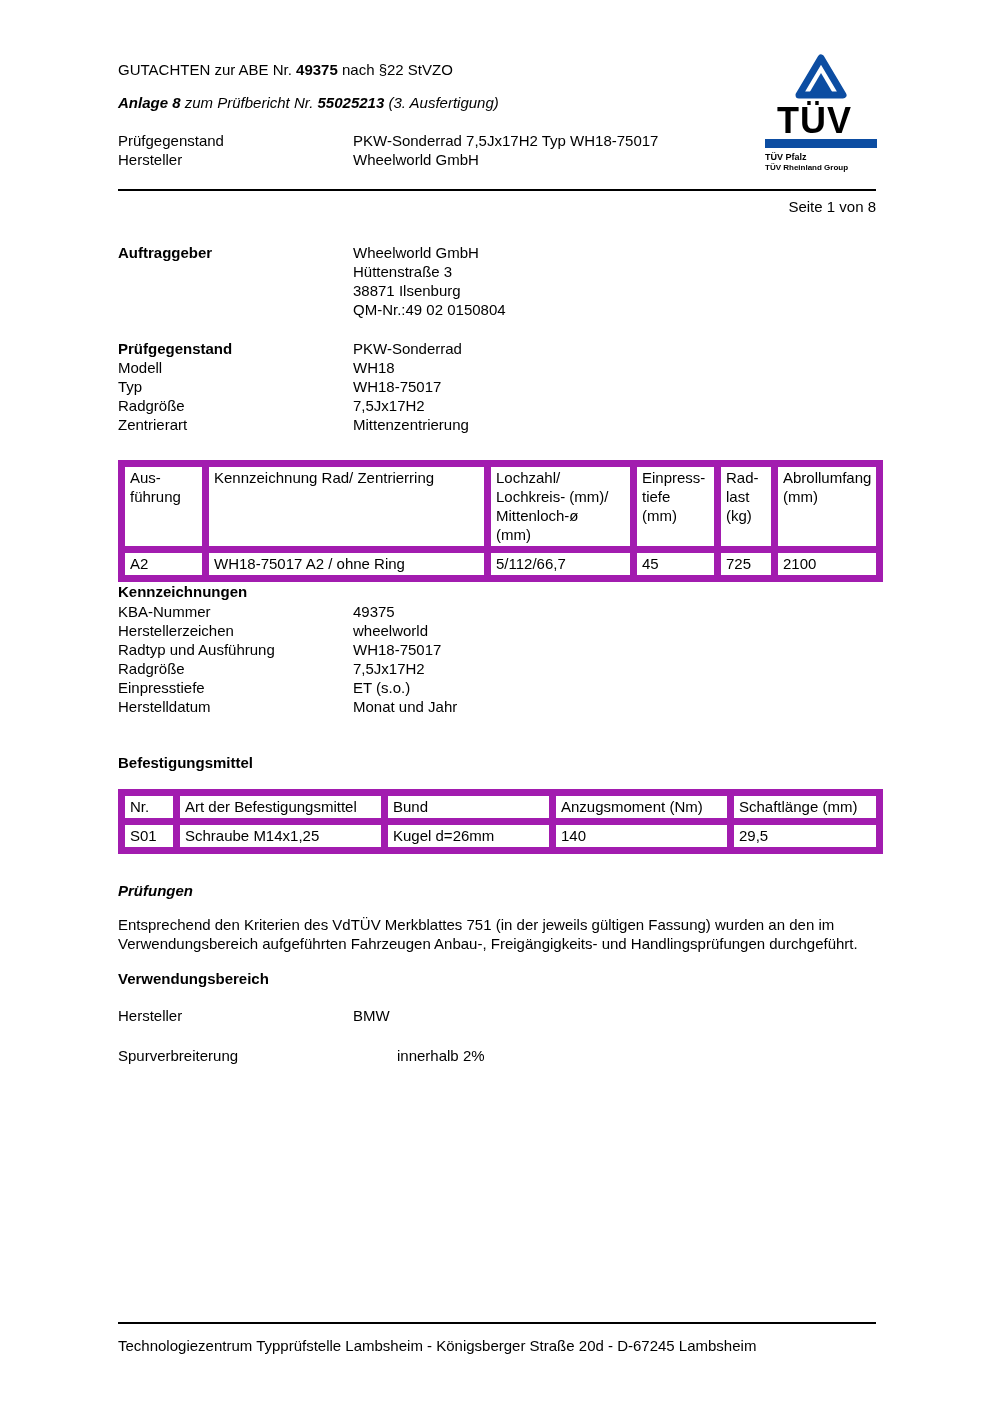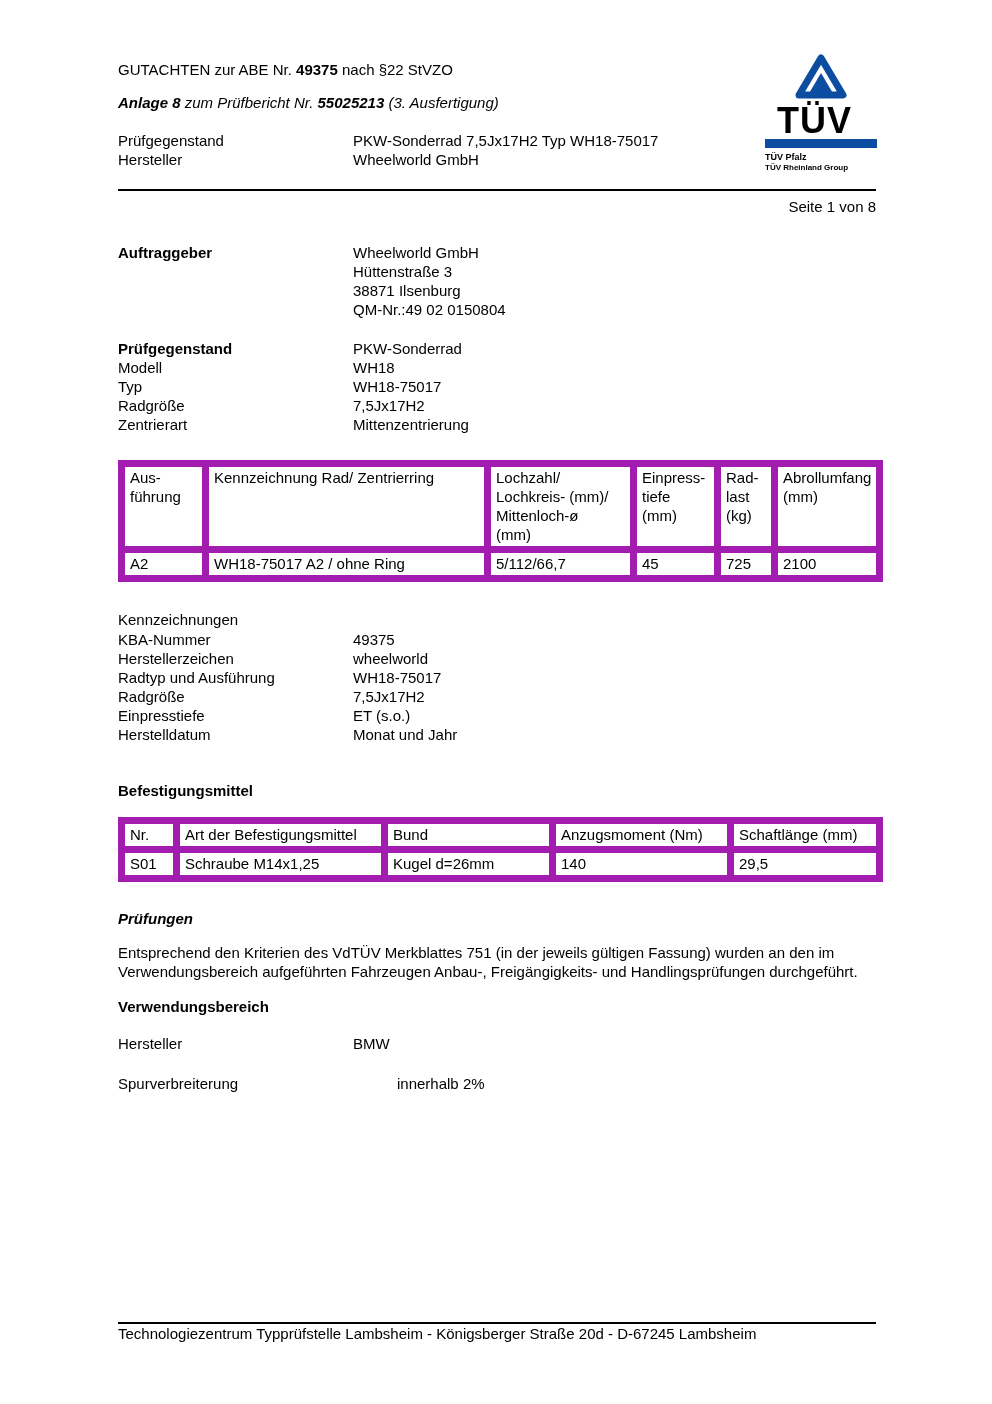--- a/index.html
+++ b/index.html
@@ -47,37 +47,37 @@
   .seite { text-align: right; margin-top: 6px; }
 
   .sec-auftraggeber { margin-top: 27px; }
   .sec-pruefgegenstand { margin-top: 20px; }
 
   table { border-collapse: collapse; width: 100%; table-layout: fixed; }
   td { border: 7px solid #a21caf; padding: 1px 5px 2px 5px; vertical-align: top; font-size: 15px; line-height: 19px; }
   .pre { white-space: pre-line; }
 
   .wheel-table { margin-top: 26px; }
-  .kennz-heading { margin-top: 28px; font-weight: normal; }
+  .kennz-heading { font-weight: bold; }
   .kennz-list { margin-top: 1px; }
   .bef-heading { margin-top: 37px; font-weight: bold; }
   .bef-table { margin-top: 17px; }
   .pruef-heading { margin-top: 27px; font-weight: bold; font-style: italic; }
   .pruef-text { margin-top: 15px; }
   .verw-heading { margin-top: 16px; font-weight: bold; }
   .verw-hersteller { margin-top: 18px; }
   .verw-spur { margin-top: 21px; gap: 44px; }
 
   .footer {
     position: absolute;
     left: 118px;
     width: 758px;
     top: 1322px;
     border-top: 2px solid #000;
-    padding-top: 0;
+    padding-top: 12px;
   }
 </style>
 </head>
 <body>
 
 <div class="page">
   <div class="content">
 
     <div class="logo">
       <div class="tri">

